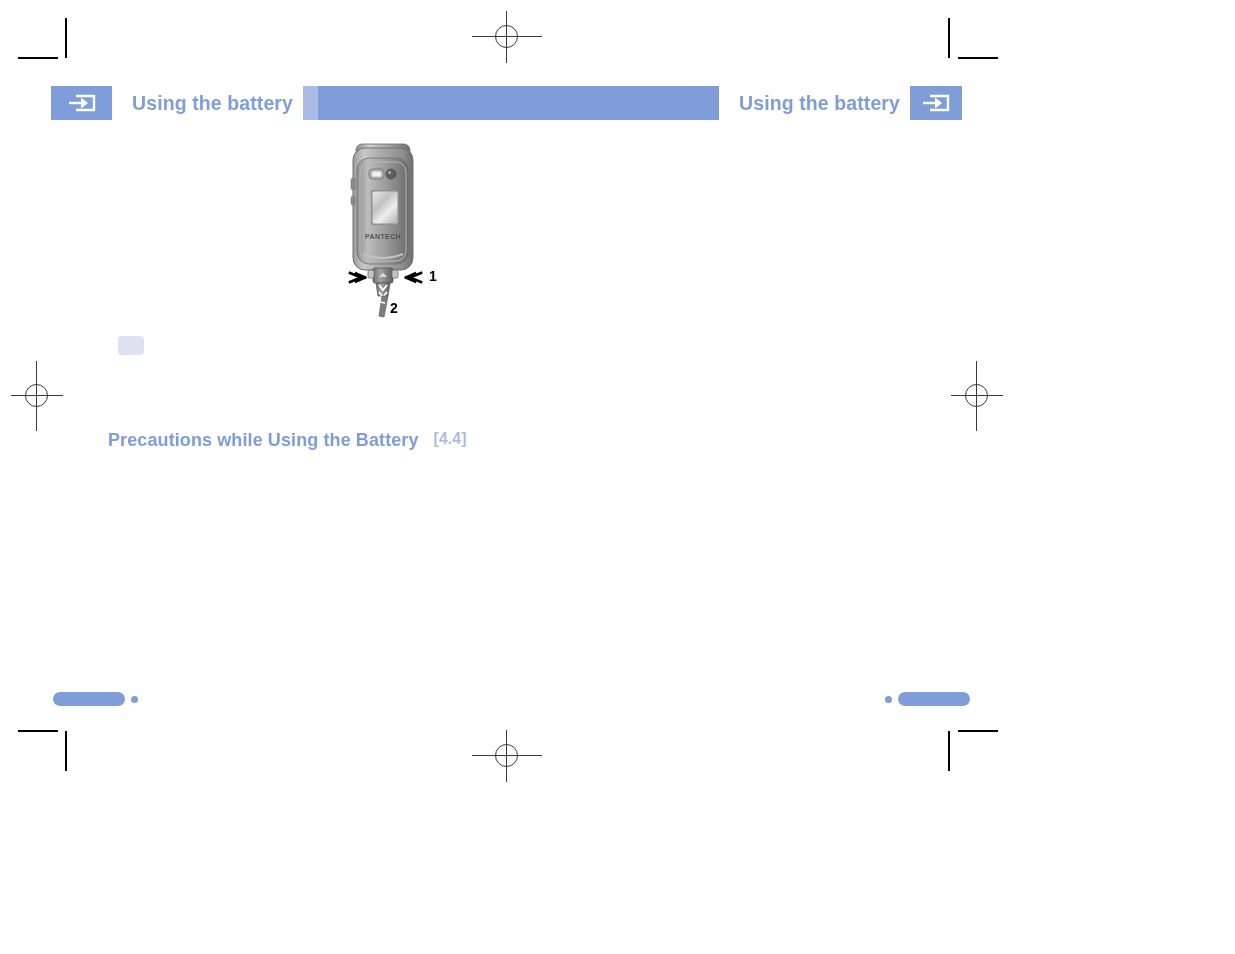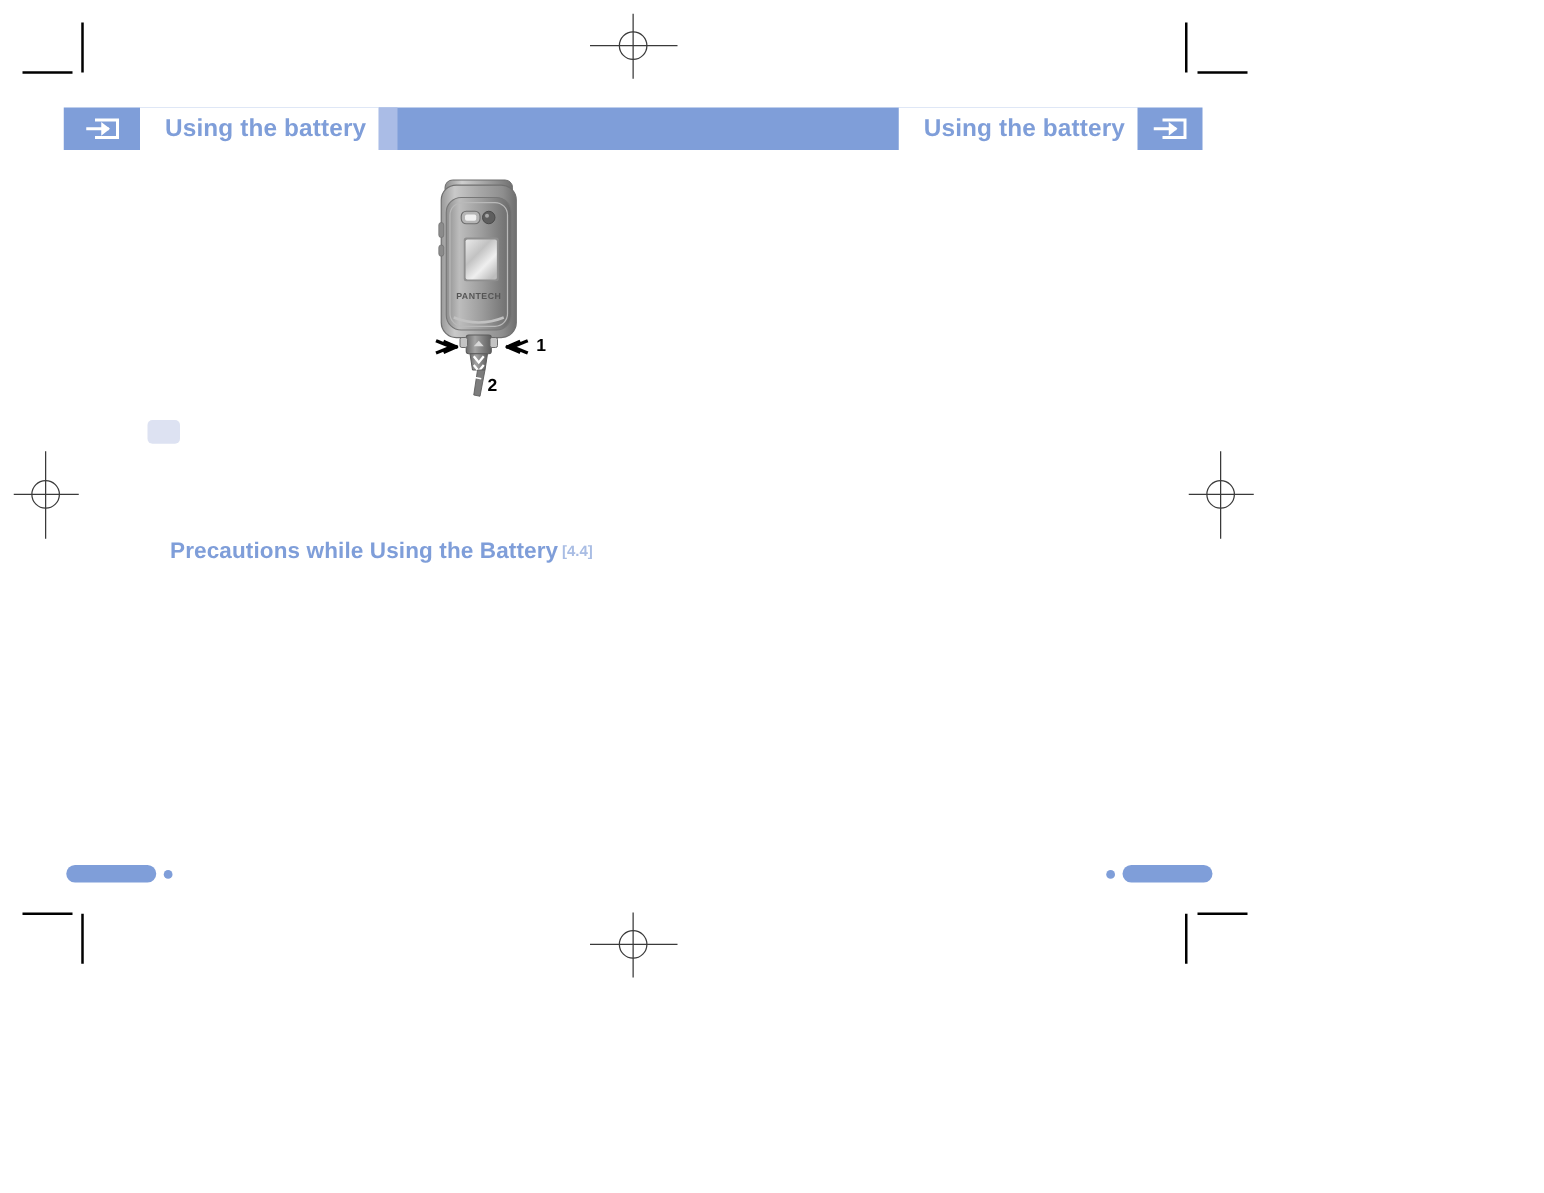--- a/index.html
+++ b/index.html
@@ -95,36 +95,36 @@
     top: 336px;
     width: 26px;
     height: 19px;
     background: #dde2f2;
     border-radius: 4px;
   }
 
   
   #section-heading {
     position: absolute;
-    left: 136px;
+    left: 108px;
     top: 430px;
     display: flex;
-    align-items: center;
-    gap: 3px;
+    align-items: flex-start;
+    gap: 15px;
   }
   #section-heading .title {
     color: #7f9ed9;
     font-size: 18px;
     font-weight: bold;
     letter-spacing: 0.1px;
     font-family: "Liberation Sans", sans-serif;
   }
   #section-heading .ref {
     color: #a9bde4;
-    font-size: 12px;
+    font-size: 16px;
     font-weight: bold;
     font-family: "Liberation Sans", sans-serif;
   }
 
   
   .footer-marker {
     position: absolute;
     display: flex;
     align-items: center;
     gap: 6px;

